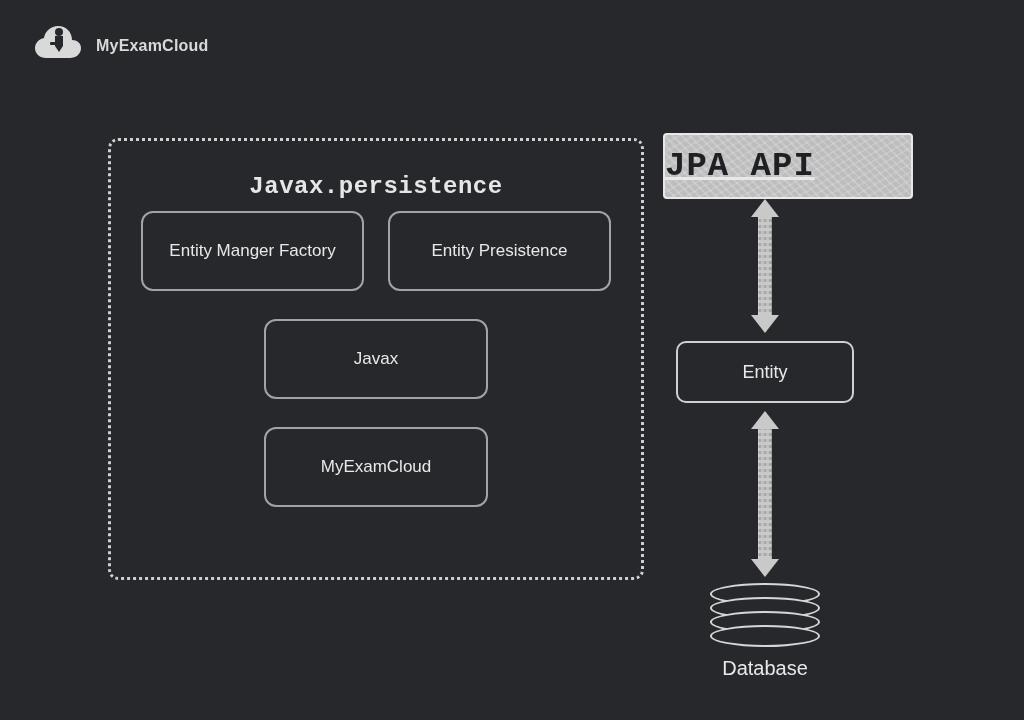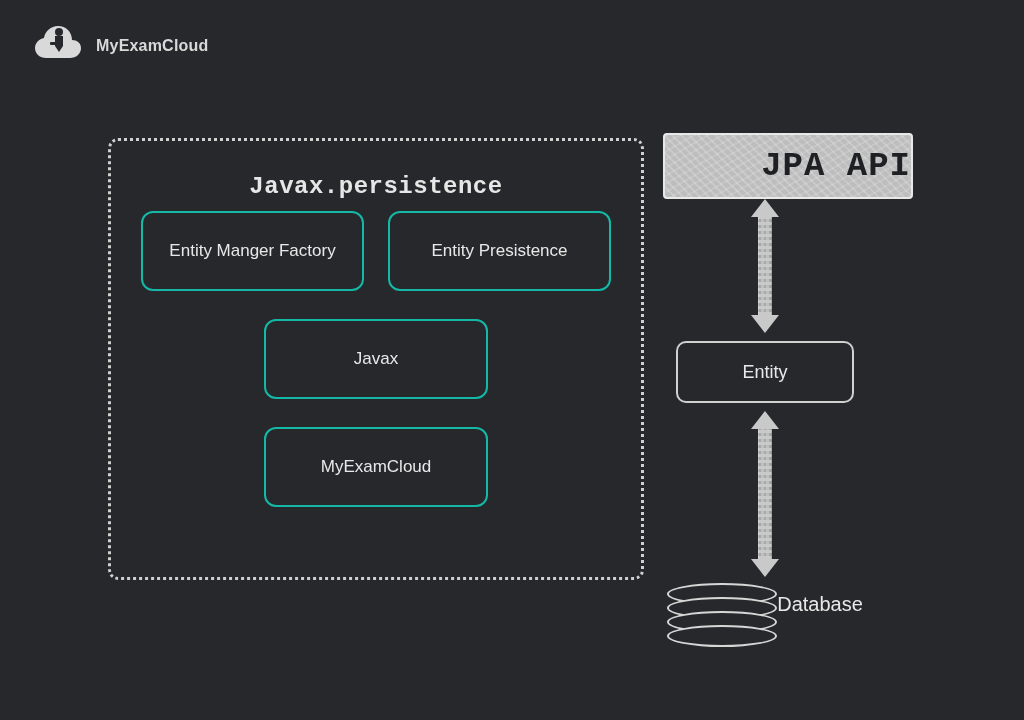--- a/index.html
+++ b/index.html
@@ -68,21 +68,21 @@
     gap: 28px;
   }
   .row {
     display: flex;
     gap: 24px;
     justify-content: center;
   }
   .cell {
     width: 224px;
     height: 80px;
-    border: 2px solid #14b8a6;
+    border: 2px solid #a3a3a3;
     border-radius: 12px;
     display: flex;
     align-items: center;
     justify-content: center;
     text-align: center;
     font-size: 17px;
     color: #e8e8e8;
     padding: 6px 14px;
     line-height: 1.35;
   }
@@ -95,21 +95,22 @@
     width: 250px;
     height: 66px;
     background:
       repeating-linear-gradient(45deg, rgba(255,255,255,0.18) 0 2px, transparent 2px 6px),
       repeating-linear-gradient(-30deg, rgba(255,255,255,0.14) 0 2px, transparent 2px 7px),
       #bdbdbd;
     border: 2px solid #e8e8e8;
     border-radius: 4px;
     display: flex;
     align-items: center;
-    justify-content: flex-end;
+    justify-content: flex-start;
+    text-decoration: underline;
   }
   .badge-inner {
     font-family: "Courier New", monospace;
     font-weight: 900;
     font-size: 34px;
     color: #1e2023;
     letter-spacing: 1px;
   }
 
   
@@ -158,21 +159,22 @@
     align-items: center;
     justify-content: center;
     font-size: 18px;
     color: #e8e8e8;
     margin: 8px 0;
   }
 
   .db {
     margin-top: 6px;
     display: flex;
-    flex-direction: row;
+    flex-direction: column;
+    align-items: center;
   }
   .db-stack {
     width: 110px;
     display: flex;
     flex-direction: column;
     align-items: center;
   }
   .db-disc {
     width: 110px;
     height: 22px;

